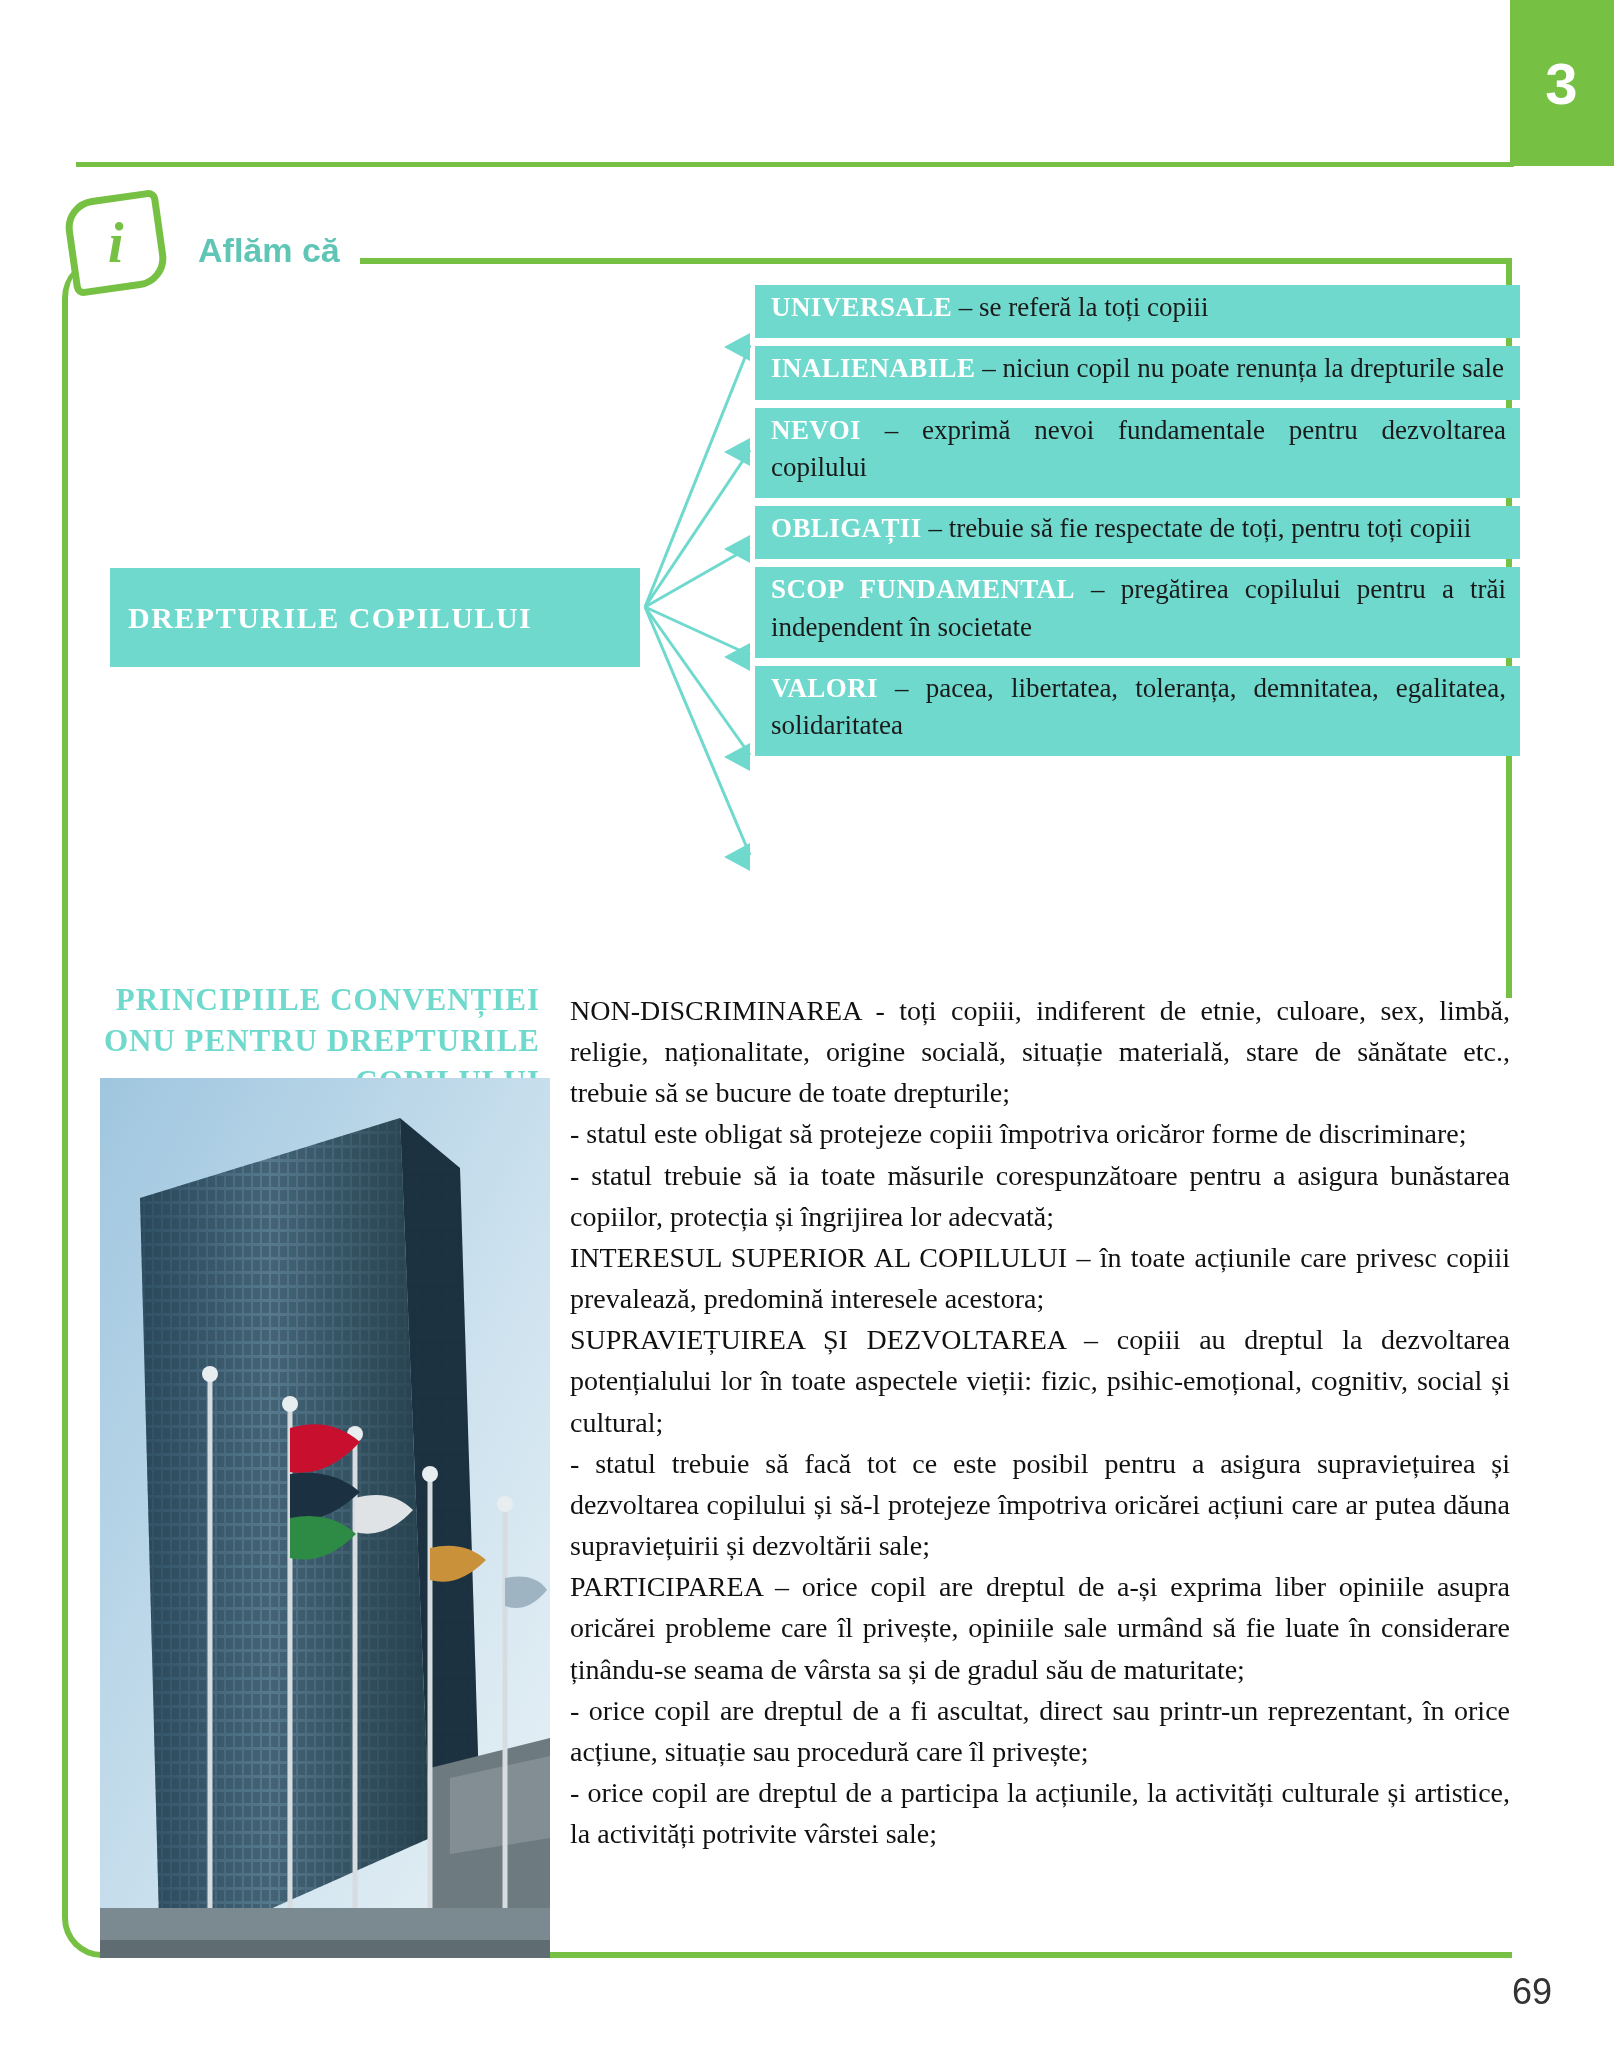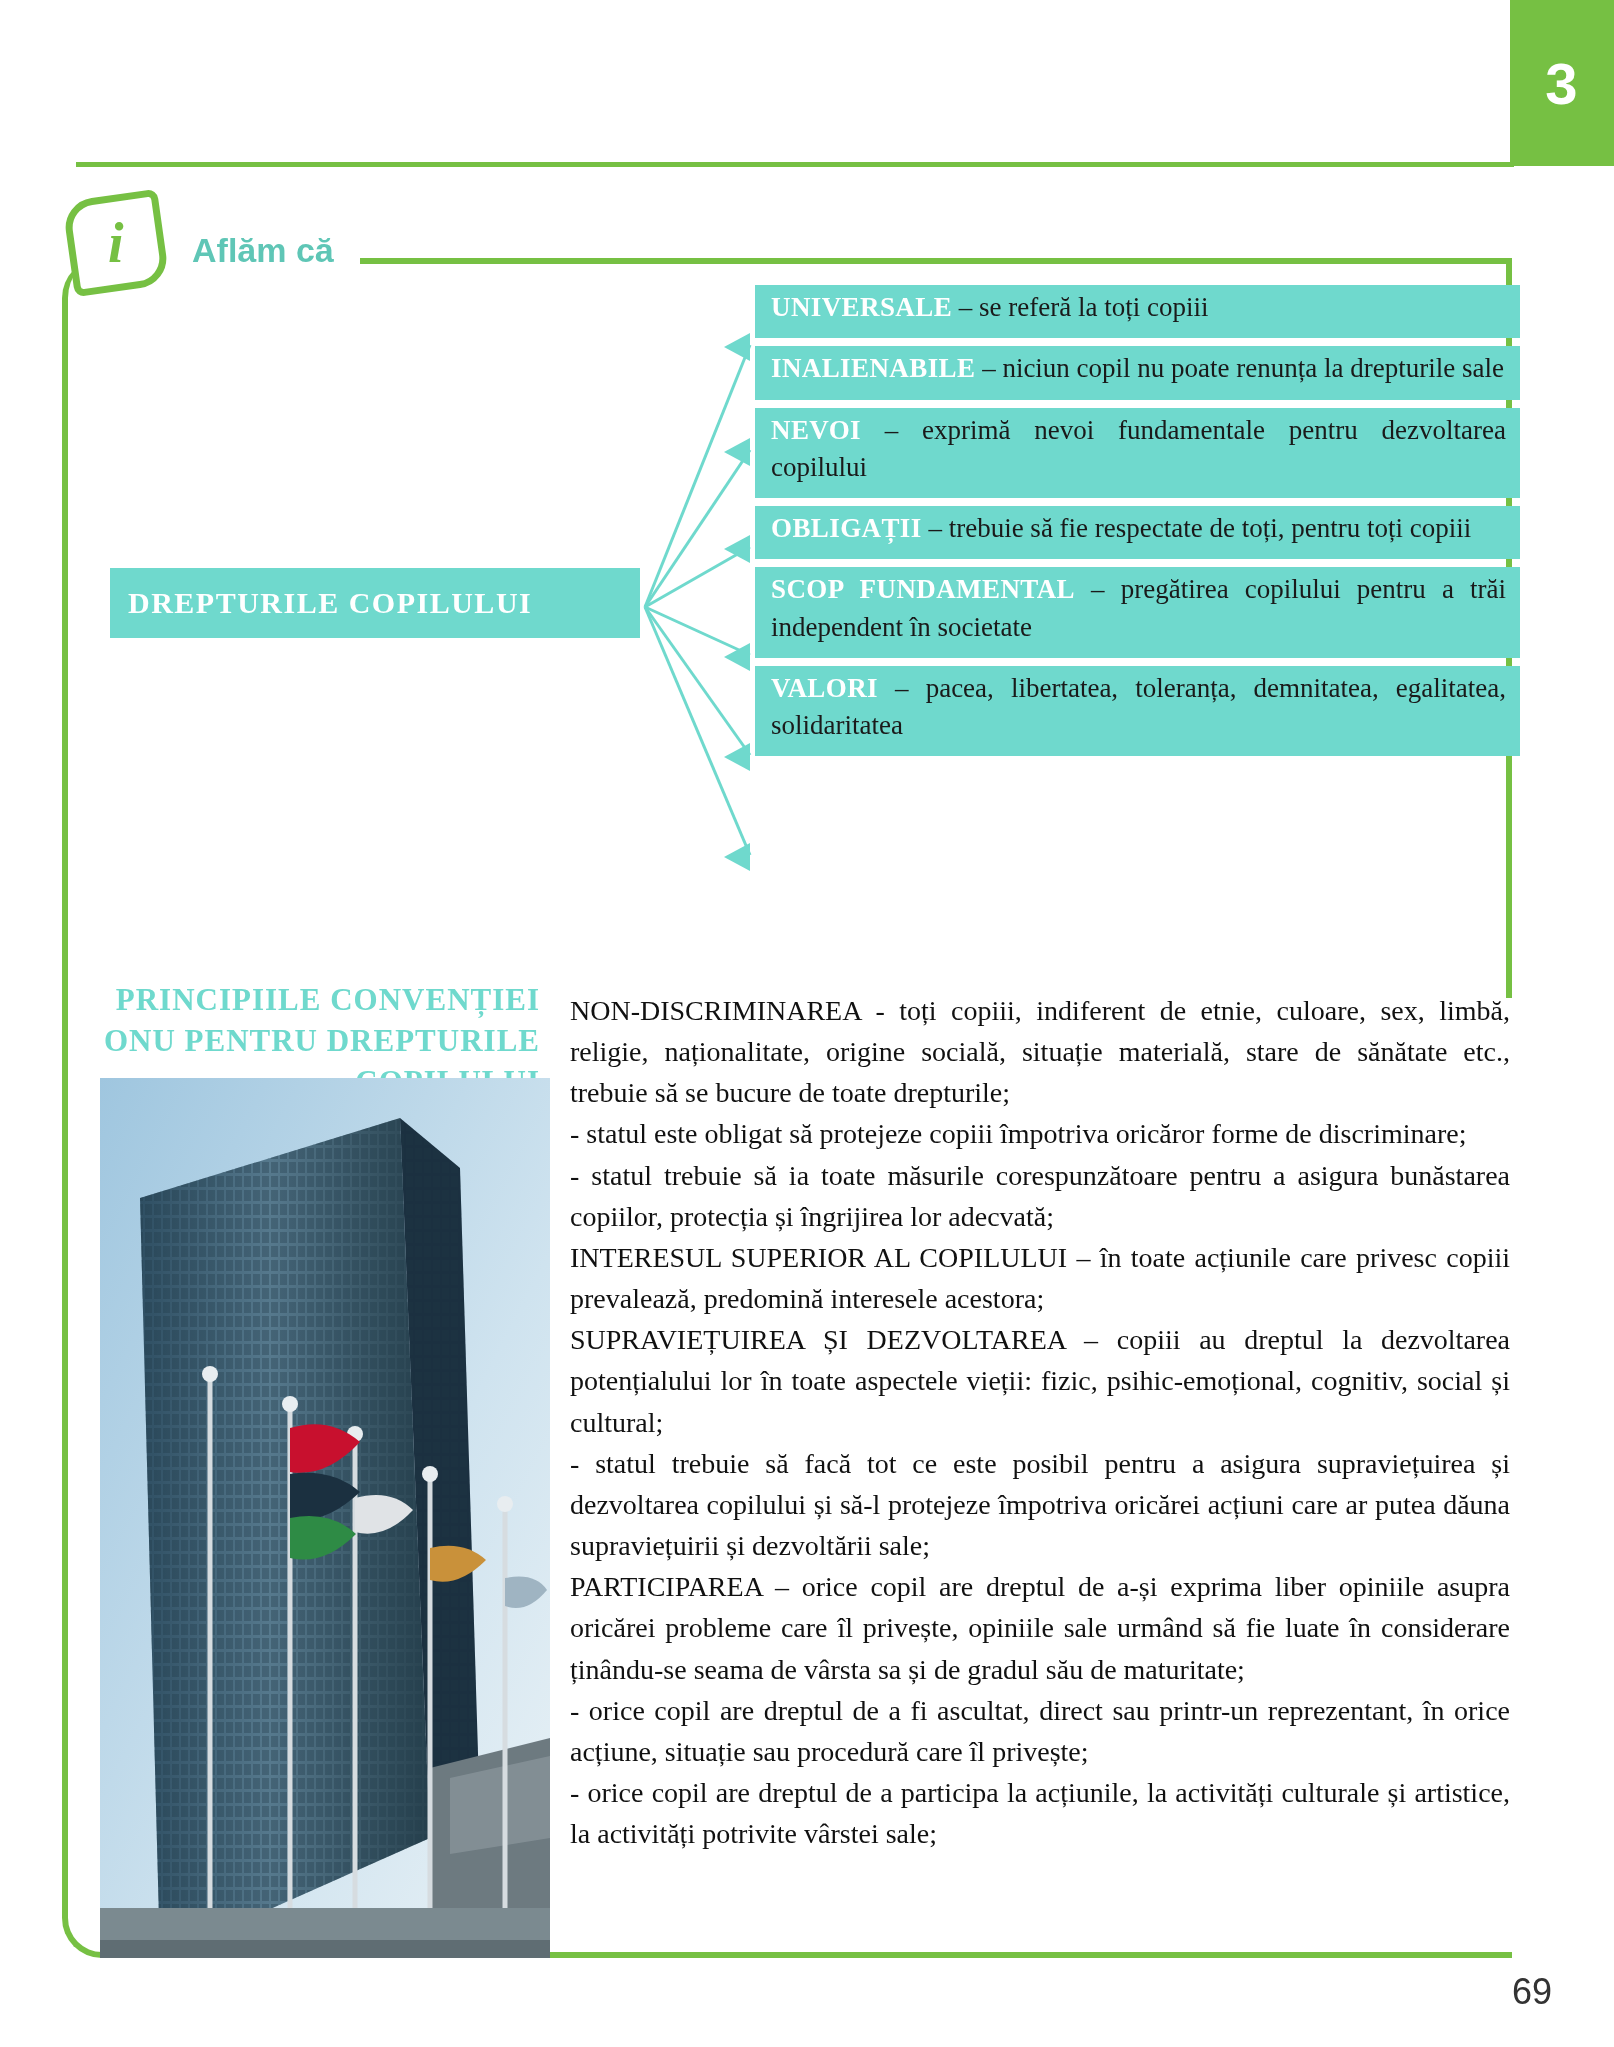--- a/index.html
+++ b/index.html
@@ -97,40 +97,40 @@
     color: #76c043;
     transform: rotate(8deg);
     line-height: 1;
   }
   .badge-label {
     font-family: "Liberation Sans", sans-serif;
     font-weight: bold;
     font-size: 34px;
     color: #5fc6b6;
     white-space: nowrap;
-    margin-left: 16px;
+    margin-left: 22px;
     margin-top: 14px;
     background: #ffffff;
     padding: 0 6px;
   }
 
   
   .diagram {
     position: absolute;
     top: 285px;
     left: 100px;
     width: 1420px;
     height: 680px;
   }
   .node-main {
     position: absolute;
     top: 283px;
     left: 10px;
     width: 530px;
-    height: 70px;
+    height: 99px;
     background: #6fd9cd;
     display: flex;
     align-items: center;
     padding-left: 18px;
   }
   .node-main span {
     font-family: "Liberation Serif", serif;
     font-weight: bold;
     font-size: 30px;
     color: #ffffff;

